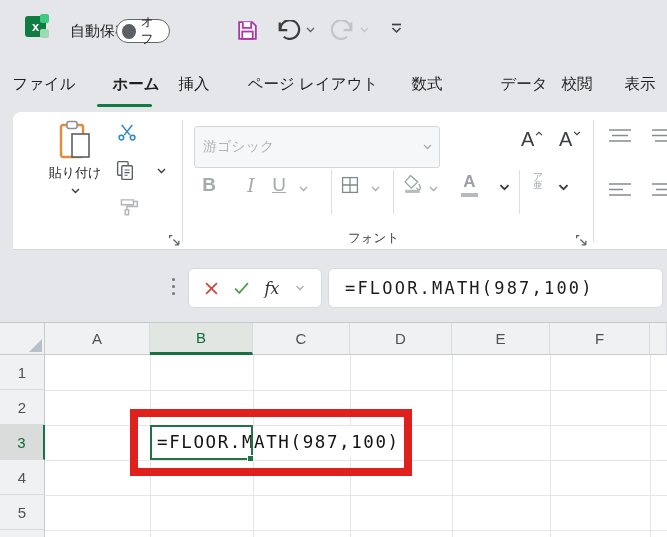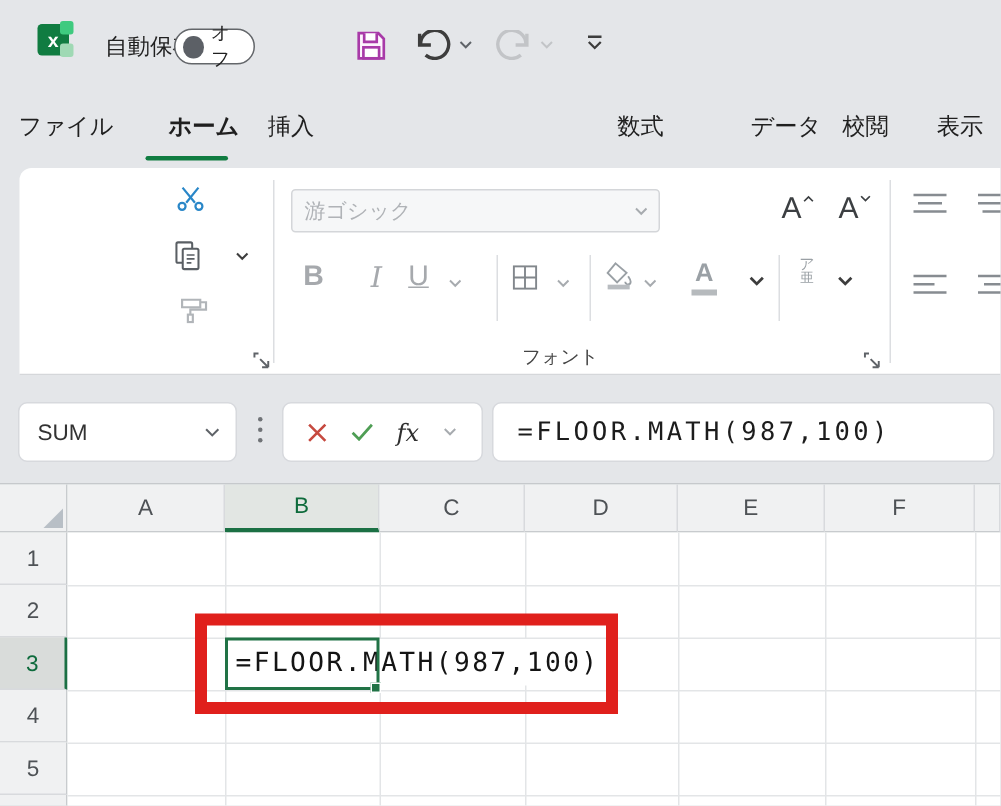--- a/index.html
+++ b/index.html
@@ -40,21 +40,21 @@
   .rb-sep { position:absolute; top:8px; height:122px; width:1px; background:#dcdee1; }
   .group-label { position:absolute; top:118px; font-size:12.5px; color:#444; }
   .launcher { position:absolute; top:122px; width:13px; height:13px; }
 
   .paste-block { position:absolute; left:25px; top:8px; width:74px; height:100px; text-align:center; }
   .paste-label { font-size:13px; color:#1f1f1f; margin-top:2px; }
   .small-btn { position:absolute; }
 
   .combo { position:absolute; background:#f6f7f8; border:1px solid #d4d6d9; border-radius:3px; display:flex; align-items:center; }
   .combo .val { color:#b0b3b7; font-size:14px; padding-left:8px; flex:1; white-space:nowrap; overflow:hidden; }
-  .font-name-combo { left:181px; top:14px; width:246px; height:29px; }
+  .font-name-combo { left:181px; top:14px; width:246px; height:42px; }
   .font-size-combo { left:433px; top:14px; width:66px; height:32px; }
   .combo .cv { padding-right:7px; }
 
   .fontsize-btn { position:absolute; top:16px; font-size:20px; color:#3c3f42; font-weight:500; }
   .fmt-btn { position:absolute; top:62px; font-size:19px; color:#a6a9ad; width:24px; text-align:center; }
   .bar-under { display:block; width:17px; height:4px; background:#b6babd; margin:1px auto 0; }
   .phonetic { position:absolute; top:60px; line-height:9px; text-align:center; color:#9aa0a5; }
   .phonetic .p1 { font-size:10px; display:block; }
   .phonetic .p2 { font-size:9px; display:block; }
   .chev { position:absolute; }
@@ -149,29 +149,41 @@
           <path d="M2 1.5h9" stroke="#3d3d3d" stroke-width="1.7"></path>
         <path d="M2.5 5l4 4 4-4" fill="none" stroke="#3d3d3d" stroke-width="1.5"></path>
         </svg>
     </div>
   </div>
 
   <div class="tabs">
     <div class="tab" style="left:44px">ファイル</div>
     <div class="tab active" style="left:136px">ホーム</div>
     <div class="tab" style="left:194px">挿入</div>
+    <div class="tab" style="left:313px">ページ レイアウト</div>
     <div class="tab" style="left:427px">数式</div>
     <div class="tab" style="left:524px">データ</div>
     <div class="tab" style="left:577px">校閲</div>
     <div class="tab" style="left:640px">表示</div>
     <div class="tab-underline"></div>
   </div>
 
   <div class="ribbon">
 
+    <div class="paste-block">
+      <svg width="34" height="42" viewBox="0 0 34 42" style="margin:0 auto">
+        <rect x="3" y="5" width="22" height="32" rx="2" fill="none" stroke="#e08d3b" stroke-width="2.4"></rect>
+        <rect x="9" y="1.5" width="10" height="7" rx="2" fill="#fff" stroke="#8a8f94" stroke-width="1.5"></rect>
+        <rect x="14" y="14" width="17" height="23" fill="#fff" stroke="#5a5f64" stroke-width="1.6"></rect>
+      </svg>
+      <div class="paste-label">貼り付け</div>
+      <svg width="9" height="6" viewBox="0 0 9 6" style="margin:6px auto 0">
+          <path d="M1 1l3.5 3.5L8 1" fill="none" stroke="#3d3d3d" stroke-width="1.4"></path>
+        </svg>
+    </div>
     <div class="small-btn" style="left:105px; top:12px">
       <svg width="18" height="17" viewBox="0 0 17 16">
           <g fill="none" stroke="#2a87c8" stroke-width="1.4">
         <path d="M13.5 1L5.8 10.5M3.5 1l7.8 9.5"></path>
             <circle cx="3.2" cy="12.8" r="2.2"></circle>
             <circle cx="13.8" cy="12.8" r="2.2"></circle>
           </g>
         </svg>
     </div>
     <div class="small-btn" style="left:103px; top:48px">
@@ -318,28 +330,20 @@
     <div class="align-icon" style="left:637px; top:70px">
       <svg width="26" height="17" viewBox="0 0 26 17">
           <g stroke="#878c91" stroke-width="1.7">
             <path d="M2 2h22M6 7.5h14M2 13h22"></path>
           </g>
         </svg>
       </div>
   </div>
 
   <div class="fbar">
-    <div class="namebox">
-      <span class="nb-val">SUM</span>
-      <span class="cv">
-        <svg width="11" height="7" viewBox="0 0 9 6">
-            <path d="M1 1l3.5 3.5L8 1" fill="none" stroke="#5f6368" stroke-width="1.2"></path>
-          </svg>
-        </span>
-    </div>
     <div class="dots">
         <i></i>
         <i></i>
         <i></i>
       </div>
     <div class="fx-group">
       <span>
         <svg width="13" height="13" viewBox="0 0 12 12">
             <path d="M1 1l10 10M11 1L1 11" stroke="#c64a40" stroke-width="1.6"></path>
           </svg>

